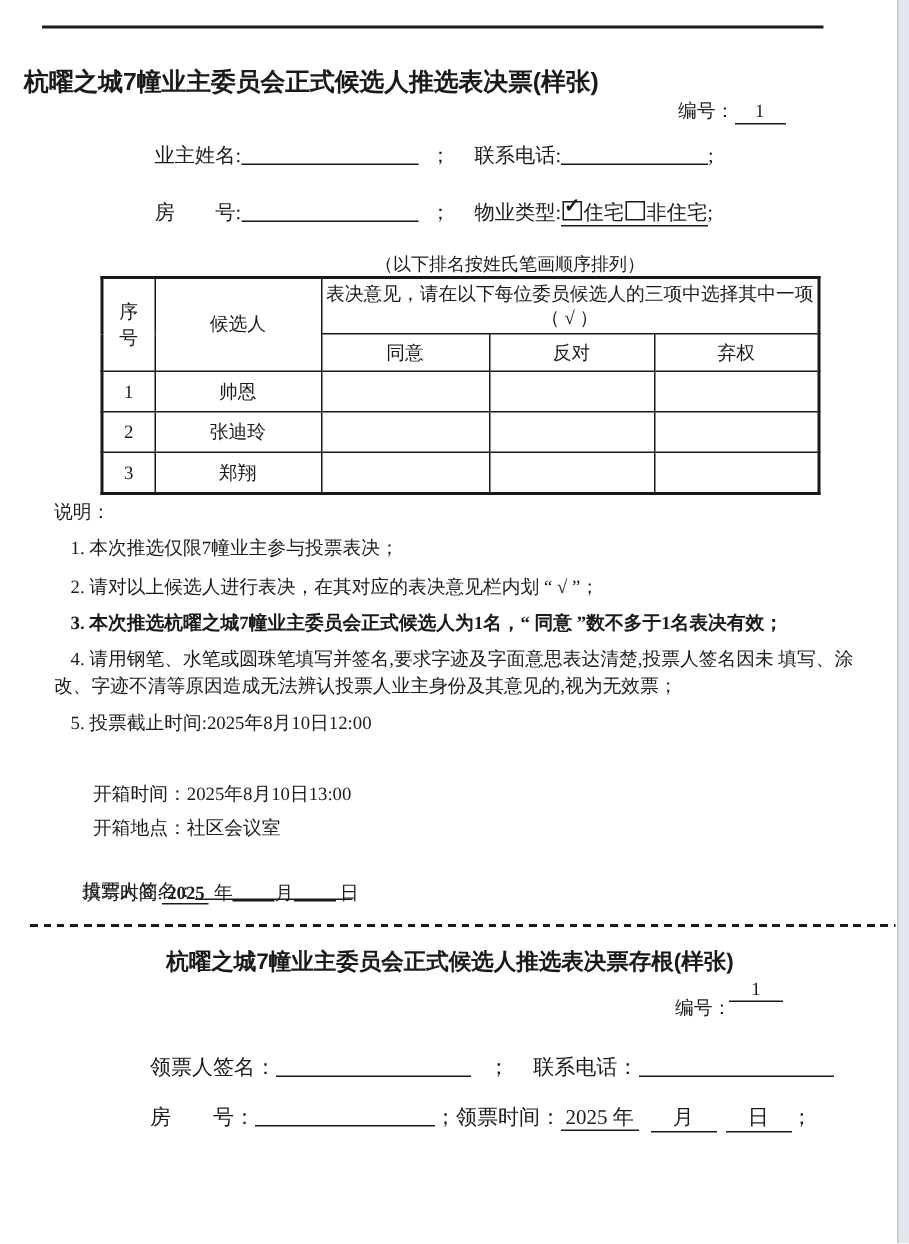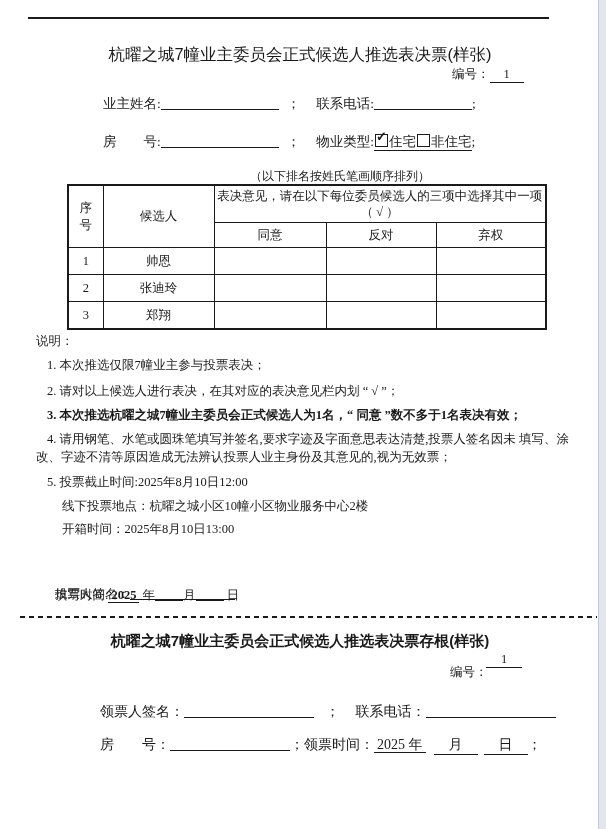--- a/index.html
+++ b/index.html
@@ -5,21 +5,21 @@
   html,body{margin:0;padding:0;background:#ffffff;}
   .page{
     position:relative;width:606px;height:829px;background:#ffffff;overflow:hidden;
     font-family:"Liberation Serif","DejaVu Serif",serif;color:#1a1a1a;
   }
   .abs{position:absolute;white-space:nowrap;}
   
   .top-line{position:absolute;left:28px;top:17px;width:521px;height:2px;background:#1c1c1c;}
   .right-band{position:absolute;top:0;right:0;width:7px;height:829px;background:#e3e6ec;border-left:1px solid #c2c8d2;}
   
-  .title{top:44px;left:30px;width:540px;text-align:center;font-family:"Liberation Sans","DejaVu Sans",sans-serif;font-weight:normal;font-size:16.5px;}
+  .title{top:44px;left:16px;width:540px;text-align:left;font-family:"Liberation Sans","DejaVu Sans",sans-serif;font-weight:bold;font-size:16.5px;}
   .stub-title{top:632px;left:30px;width:540px;text-align:center;font-family:"Liberation Sans","DejaVu Sans",sans-serif;font-weight:bold;font-size:15px;}
   
   .number-row{top:66px;left:452px;font-size:12.5px;}
   .u{display:inline-block;border-bottom:1.4px solid #1a1a1a;height:14px;vertical-align:-2px;}
   .u-num{display:inline-block;width:34px;text-align:center;border-bottom:1.4px solid #1a1a1a;}
   .u118{width:118px}.u98{width:98px}.u105{width:105px}.u130{width:130px}.u120{width:120px}.u28{width:28px}.u44{width:44px;text-align:center;height:auto;vertical-align:baseline;}
   
   .form-row{font-size:13.5px;}
   .form-row1{top:95px;left:103px;}
   .form-row2{top:133px;left:103px;}
@@ -127,22 +127,22 @@
     </tr>
   </tbody>
     </table>
 
   <div class="abs note n-head">说明：</div>
   <div class="abs note n1">1. 本次推选仅限7幢业主参与投票表决；</div>
   <div class="abs note n2">2. 请对以上候选人进行表决，在其对应的表决意见栏内划 “ √ ”；</div>
   <div class="abs note n3">3. 本次推选杭曜之城7幢业主委员会正式候选人为1名，“ 同意 ”数不多于1名表决有效；</div>
   <div class="abs note n4">4. 请用钢笔、水笔或圆珠笔填写并签名,要求字迹及字面意思表达清楚,投票人签名因未 填写、涂改、字迹不清等原因造成无法辨认投票人业主身份及其意见的,视为无效票；</div>
   <div class="abs note n5">5. 投票截止时间:2025年8月10日12:00</div>
-  <div class="abs note n5a">线下投票地点：杭曜之城小区10幢小区物业服务中心2楼</div>
   <div class="abs note n5b">开箱时间：2025年8月10日13:00</div>
+  <div class="abs note n5c">开箱地点：社区会议室</div>
 
   <div class="abs note sign">
     <span>投票人签名：</span><span class="u u105"></span>
   </div>
 
   <div class="abs note fill">
     <span>填写时间:</span><span class="uv">2025</span> <span>年</span><span class="u u28"></span><span>月</span><span class="u u28"></span> <span>日</span>
   </div>
 
   <div class="dash"></div>

